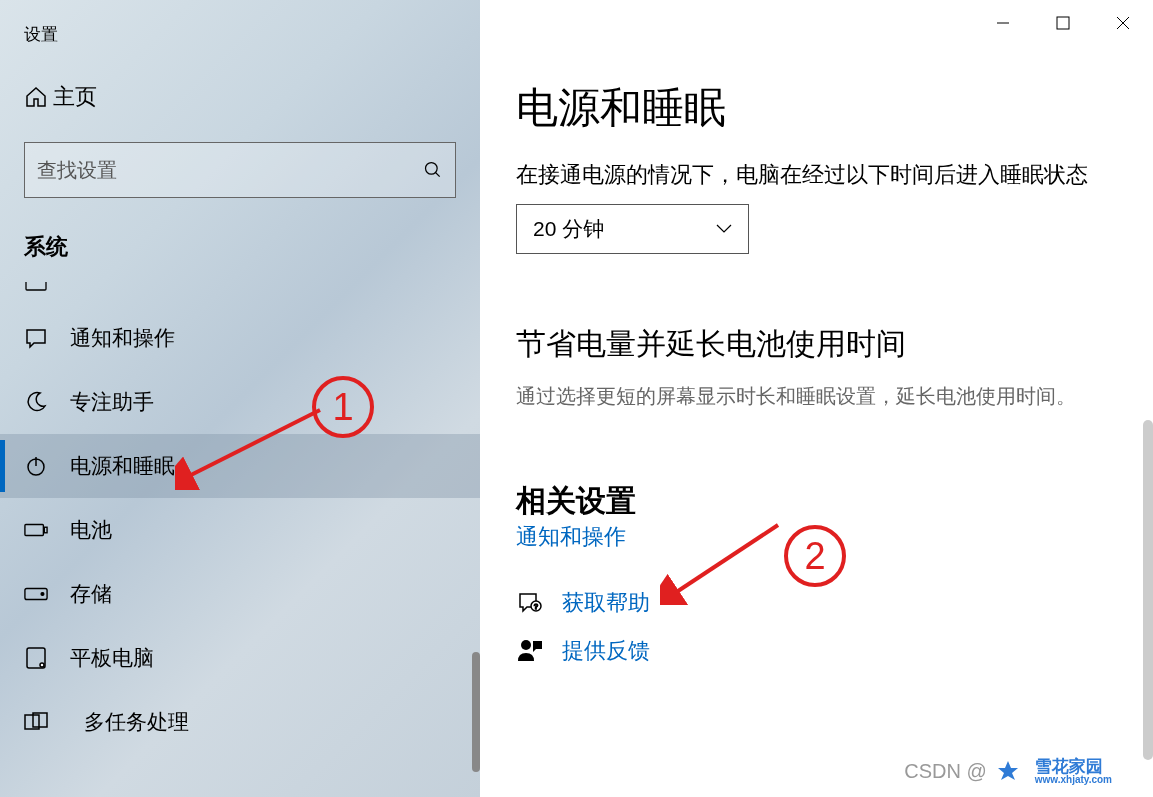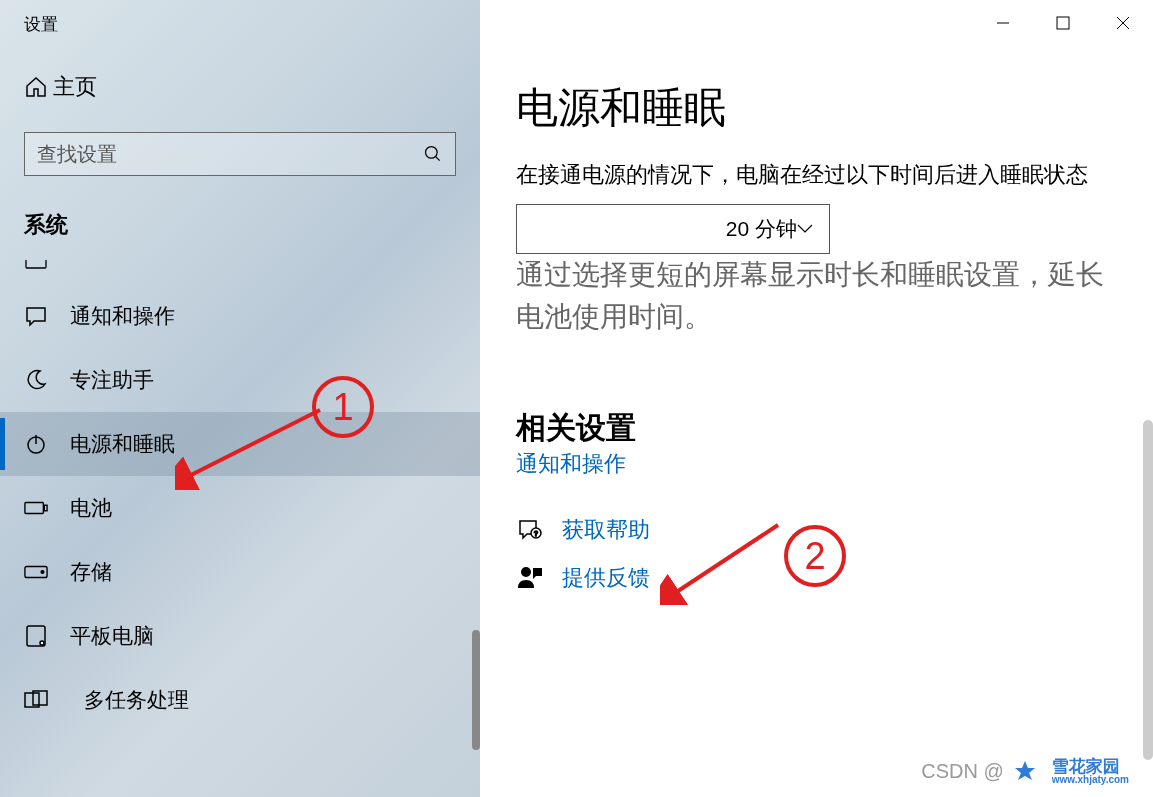--- a/index.html
+++ b/index.html
@@ -14,21 +14,21 @@
 .window {
   display: flex;
   width: 100%;
   height: 100%;
 }
 .sidebar {
   width: 480px;
   height: 100%;
   background: linear-gradient(135deg, #dae4ea 0%, #c8d6e0 30%, #b8c8d6 50%, #d0dae2 70%, #c4d0da 100%);
   position: relative;
-  padding-top: 5px;
+  padding-top: 15px;
 }
 .sidebar-title {
   font-size: 17px;
   padding: 8px 24px 24px;
   color: #000;
 }
 .home-row {
   display: flex;
   align-items: center;
   padding: 12px 24px;
@@ -36,21 +36,21 @@
   cursor: pointer;
 }
 .home-row .icon { width: 24px; height: 24px; display:flex;align-items:center;justify-content:center;}
 .home-label { font-size: 22px; color: #000; }
 .search-wrap {
   margin: 18px 24px 24px;
   border: 1.5px solid #666;
   background: rgba(255,255,255,0.25);
   display: flex;
   align-items: center;
-  height: 44px;
+  height: 56px;
   padding: 0 12px;
 }
 .search-input {
   flex: 1;
   border: none;
   background: transparent;
   font-size: 20px;
   outline: none;
   color: #000;
 }
@@ -123,39 +123,39 @@
   font-weight: 400;
   color:#000;
   margin-bottom: 24px;
 }
 .field-label {
   font-size: 22px;
   color:#000;
   margin-bottom: 14px;
 }
 .dropdown {
-  width: 314px;
+  width: 233px;
   height: 50px;
   border: 1.5px solid #555;
   display:flex;
   align-items:center;
-  justify-content:flex-end;
+  justify-content:space-between;
   padding: 0 16px;
   cursor:pointer;
   font-size: 21px;
 }
 .section-title {
   font-size: 30px;
   font-weight: 400;
   color:#000;
   margin-top: 70px;
   margin-bottom: 16px;
 }
 .section-text {
-  font-size: 28px;
+  font-size: 20px;
   color:#666;
   line-height: 1.5;
   max-width: 600px;
 }
 .related-title {
   font-size: 30px;
   color:#000;
   margin-top: 70px;
   font-family: Liberation Serif, serif;
 }
@@ -175,21 +175,21 @@
 .feedback-row {
   display:flex;
   align-items:center;
   gap: 18px;
   margin-top: 18px;
 }
 .feedback-row .icon {width:28px;height:28px;}
 .watermark {
   position:absolute;
   bottom: 12px;
-  right: 24px;
+  right: 41px;
   display:flex;
   align-items:center;
   gap:8px;
   color:#999;
 }
 .watermark-text { font-size: 20px; }
 .watermark-logo {
   display:flex;align-items:center;gap:14px;
   color:#2f7bd6;
   font-weight:600;
@@ -355,20 +355,21 @@
     <div class="field-label">在接通电源的情况下，电脑在经过以下时间后进入睡眠状态</div>
     <div class="dropdown">
       <span>20 分钟</span>
       <span>
         <svg width="16" height="10" viewBox="0 0 16 10" fill="none" stroke="#000" stroke-width="1.2">
             <path d="M1 1 L8 8 L15 1"></path>
           </svg>
       </span>
     </div>
 
+    <h2 class="section-title">节省电量并延长电池使用时间</h2>
     <p class="section-text">通过选择更短的屏幕显示时长和睡眠设置，延长电池使用时间。</p>
 
     <h2 class="related-title">相关设置</h2>
     <a class="link">通知和操作</a>
 
     <div class="help-row">
       <span class="icon">
         <svg width="28" height="28" viewBox="0 0 28 28" fill="none" stroke="#000" stroke-width="1.5">
           <path d="M4 5 H20 V18 H11 L7 22 V18 H4 Z"></path>
             <circle cx="20" cy="17" r="5" fill="#fff" stroke="#000"></circle>

